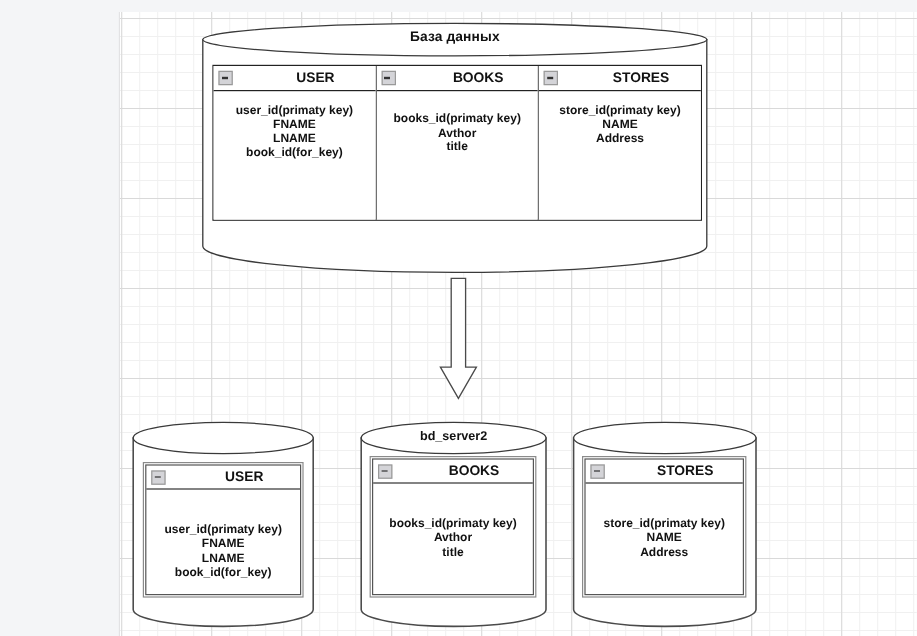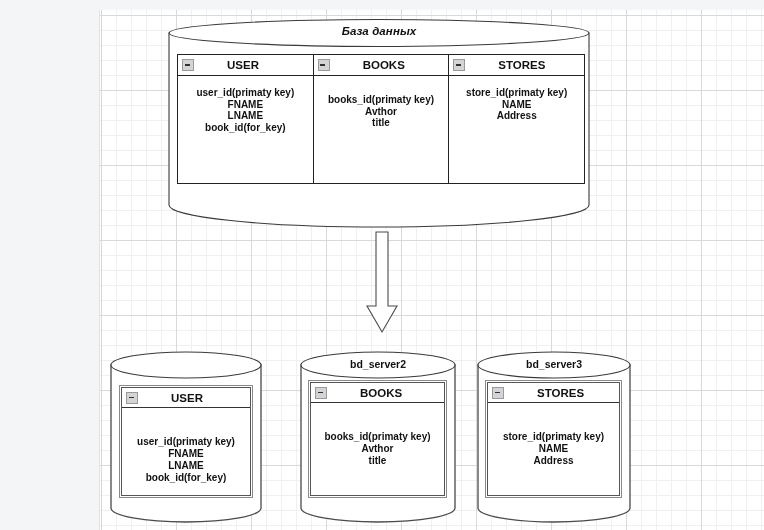--- a/index.html
+++ b/index.html
@@ -48,21 +48,20 @@
   .db-title {
     position: absolute;
     left: 69px;
     top: 15px;
     width: 420px;
     text-align: center;
     font-size: 11.5px;
     font-weight: bold;
     color: #111111;
     letter-spacing: 0.1px;
-    font-style: italic;
   }
   
   .top-tables {
     position: absolute;
     left: 77px;
     top: 44px;
     width: 408px;
     height: 130px;
     display: flex;
     border: 1.5px solid #222222;
@@ -99,21 +98,21 @@
     content: "";
     position: absolute;
     left: 1.5px;
     top: 4px;
     width: 5px;
     height: 1.5px;
     background: #333333;
   }
   .tbl-title {
     flex: 1;
-    text-align: left;
+    text-align: center;
     font-size: 11.5px;
     font-weight: bold;
     color: #111111;
     padding-right: 14px;
     margin-left: 33px;
   }
   .tbl-body {
     flex: 1;
     padding-top: 11px;
     text-align: center;
@@ -267,21 +266,20 @@
           <span class="tbl-title">BOOKS</span>
         </div>
         <div class="srv-body">
           <div>books_id(primaty key)</div>
           <div>Avthor</div>
           <div>title</div>
         </div>
       </div>
     </div>
 
-    <div class="server-label" style="left:378px; top:348px; width:152px;">bd_server3</div>
     <div class="srv-table" style="left:385px; top:370px; width:137px; height:118px;">
       <div class="srv-inner">
         <div class="srv-head">
           <span class="collapse-box"></span>
           <span class="tbl-title">STORES</span>
         </div>
         <div class="srv-body">
           <div>store_id(primaty key)</div>
           <div>NAME</div>
           <div>Address</div>

